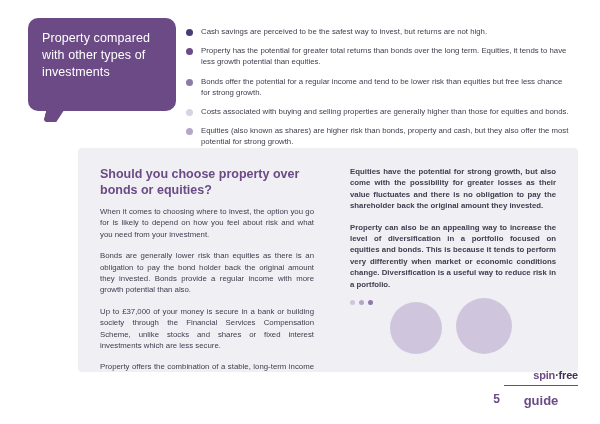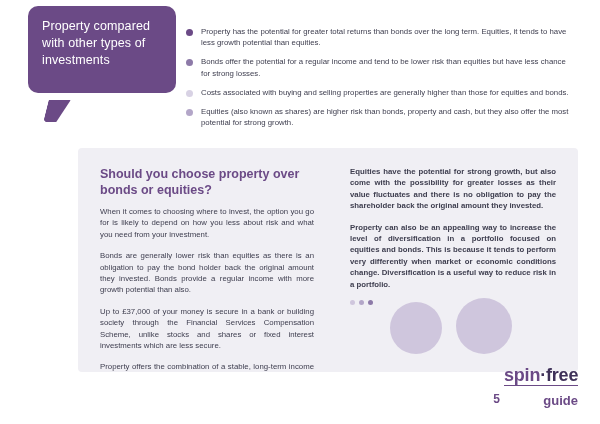--- a/index.html
+++ b/index.html
@@ -19,25 +19,25 @@
     left: 0; top: 0;
     width: 600px;
     height: 424px;
     background: #ffffff;
   }
 
   
   .bubble {
     position: absolute;
     left: 28px;
-    top: 6px;
+    top: 18px;
     width: 148px;
     background: #6b4a86;
     border-radius: 10px;
-    padding: 12px 14px 24px 14px;
+    padding: 12px 14px 30px 14px;
     box-sizing: border-box;
   }
   .bubble-text {
     color: #ffffff;
     font-size: 12.5px;
     line-height: 17px;
     font-weight: 400;
     letter-spacing: 0.1px;
   }
   .bubble-tail {
@@ -153,32 +153,33 @@
   
   .logo {
     position: absolute;
     right: 22px;
     bottom: 16px;
     width: 74px;
     text-align: right;
   }
   .logo-line1 {
     color: #6b4a86;
-    font-size: 18px;
+    font-size: 11px;
     font-weight: 700;
     line-height: 15px;
     letter-spacing: -0.2px;
   }
   .logo-line1 .free { color: #3f3159; }
   .logo-line2 {
     color: #6b4a86;
     font-size: 13px;
     font-weight: 700;
     line-height: 14px;
     margin-top: 8px;
+    text-align: center;
   }
   .logo-rule {
     height: 1.5px;
     background: #6b4a86;
     margin: 2px 0 2px 0;
   }
   .page-number {
     position: absolute;
     right: 100px;
     bottom: 18px;
@@ -192,29 +193,33 @@
 
 <div class="page">
 
   <div class="bubble">
     <div class="bubble-text">Property compared with other types of investments</div>
   </div>
   <div class="bubble-tail"></div>
 
   <div class="bullets">
 
+    <div class="bullet-row">
+      <span class="bullet-dot" style="background:#4a3a78"></span>
+      <span class="bullet-text">Cash savings are perceived to be the safest way to invest, but returns are not high.</span>
+    </div>
 
     <div class="bullet-row">
       <span class="bullet-dot" style="background:#6b4a86"></span>
       <span class="bullet-text">Property has the potential for greater total returns than bonds over the long term. Equities, it tends to have less growth potential than equities.</span>
     </div>
 
     <div class="bullet-row">
       <span class="bullet-dot" style="background:#8d7aa8"></span>
-      <span class="bullet-text">Bonds offer the potential for a regular income and tend to be lower  risk than equities but have less chance  for strong losses.</span>
+      <span class="bullet-text">Bonds offer the potential for a regular income and tend to be lower  risk than equities but free less chance  for strong growth.</span>
     </div>
 
     <div class="bullet-row">
       <span class="bullet-dot" style="background:#d8d2e4"></span>
       <span class="bullet-text">Costs associated with buying and selling properties are generally higher than those for equities and bonds.</span>
     </div>
 
     <div class="bullet-row">
       <span class="bullet-dot" style="background:#b3a6c8"></span>
       <span class="bullet-text">Equities (also known as shares) are higher risk than bonds, property and cash, but they also offer the most potential for strong growth.</span>
@@ -222,21 +227,21 @@
 
   </div>
 
   <div class="panel">
 
     <div class="deco-circle c1"></div>
     <div class="deco-circle c2"></div>
 
     <div class="panel-col-left">
       <h2 class="panel-heading">Should you choose property over bonds or equities?</h2>
-      <p class="panel-p">When it comes to choosing where to invest, the option you go for is likely to depend on how you less about risk and what you need from your investment.</p>
+      <p class="panel-p">When it comes to choosing where to invest, the option you go for is likely to depend on how you feel about risk and what you need from your investment.</p>
       <p class="panel-p">Bonds are generally lower risk than equities as there is an obligation to pay the bond holder back the original amount they invested. Bonds provide a regular income with more growth potential than also.</p>
       <p class="panel-p">Up to £37,000 of your money is secure in a bank or building society through the Financial Services Compensation Scheme, unlike stocks and shares or fixed interest investments which are less secure.</p>
       <p class="panel-p">Property offers the combination of a stable, long-term income and potential for some growth.</p>
     </div>
 
     <div class="panel-col-right">
       <p class="panel-p">Equities have the potential for strong growth, but also come with the possibility for greater losses as their value fluctuates and there is no obligation to pay the shareholder back the original amount they invested.</p>
       <p class="panel-p">Property can also be an appealing way to increase the level of diversification in a portfolio focused on equities and bonds. This is because it tends to perform very differently when market or economic conditions change. Diversification is a useful way to reduce risk in a portfolio.</p>
       <div class="dot-cluster">
         <span style="background:#cfc6dd"></span>

